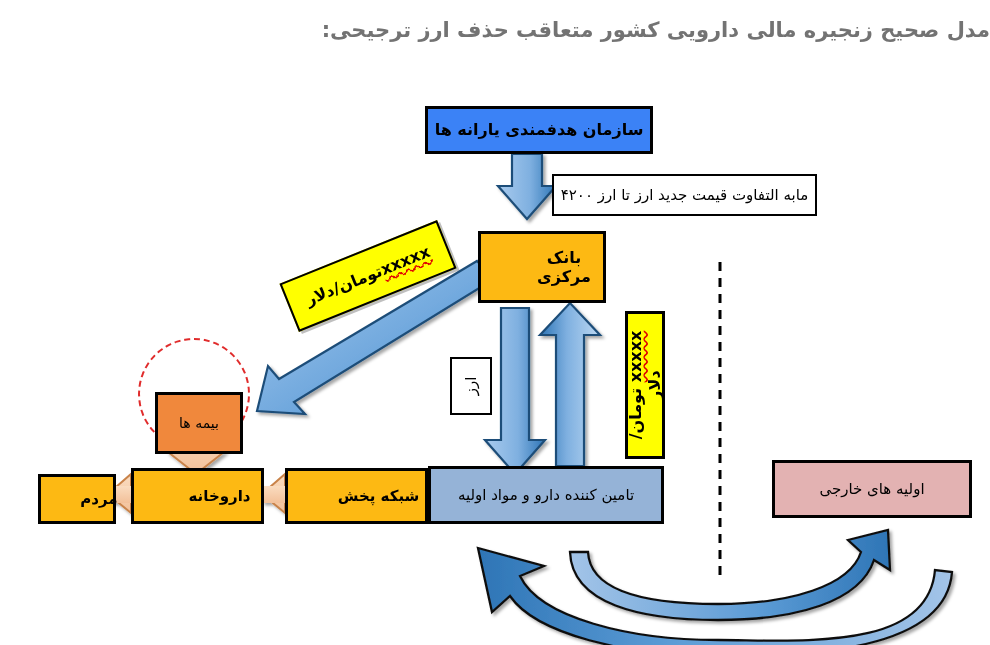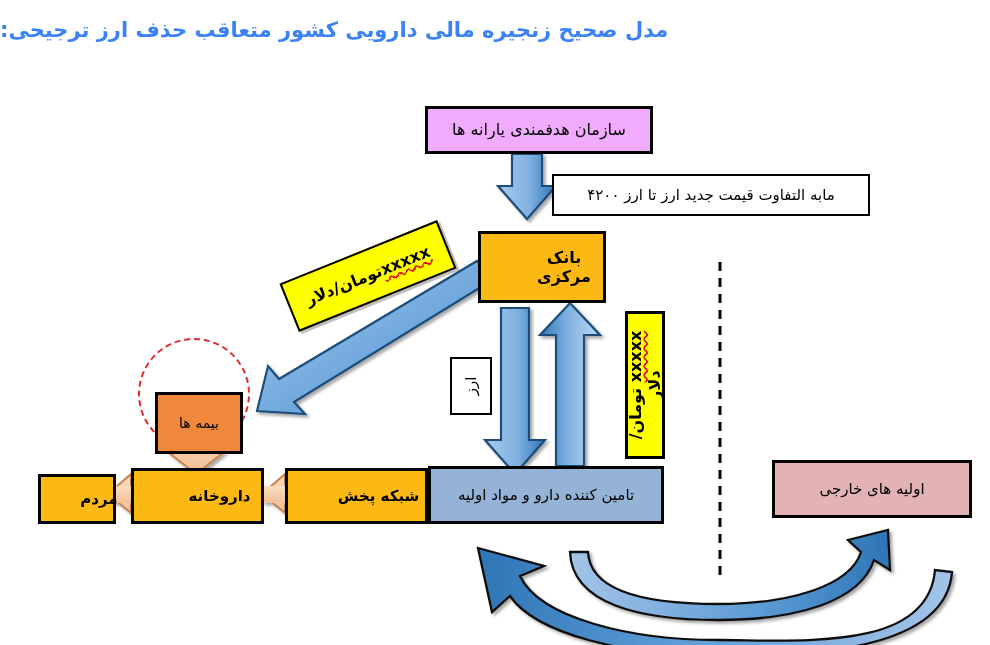--- a/index.html
+++ b/index.html
@@ -9,54 +9,54 @@
     background:#ffffff;
     font-family:"DejaVu Sans","Liberation Sans",sans-serif;
     overflow:hidden;
     position:relative;
   }
   #stage{position:absolute;left:0;top:0;width:990px;height:645px;}
 
   .title{
     position:absolute;
     left:0;top:18px;width:990px;
-    text-align:left;
+    text-align:right;
     font-size:21px;
     font-weight:bold;
-    color:#3b82f6;
+    color:#737373;
     direction:rtl;
     letter-spacing:0px;
   }
 
   
   .box{
     position:absolute;
     box-sizing:border-box;
     border:3px solid #000000;
     display:flex;
     align-items:center;
     justify-content:center;
     text-align:center;
     direction:rtl;
     font-size:15px;
     color:#000000;
     line-height:1.2;
     padding:2px 4px;
   }
-  .box.green   {background:#f0abfc;}
+  .box.green   {background:#3b82f6;font-weight:bold;}
   .box.orange  {background:#fdb913;padding-left:48px;}
   .box.orange2 {background:#f0883c;}
   .box.blue    {background:#95b3d7;}
   .box.pink    {background:#e3b2b2;}
   .box.white   {background:#ffffff;border-width:2px;}
   .box.yellow  {background:#ffff00;}
 
   
   #box-subsidy        {left:425px;top:106px;width:228px;height:48px;font-size:16px;}
-  #box-diff-label     {left:552px;top:174px;width:318px;height:42px;font-size:15px;background:#fff;border:2px solid #000;}
+  #box-diff-label     {left:552px;top:174px;width:265px;height:42px;font-size:15px;background:#fff;border:2px solid #000;}
   #box-central-bank   {left:478px;top:231px;width:128px;height:72px;font-size:16px;font-weight:bold;}
   #box-insurance      {left:155px;top:392px;width:88px;height:62px;font-size:14px;}
   #box-people         {left:38px;top:474px;width:78px;height:50px;font-size:15px;font-weight:bold;}
   #box-pharmacy       {left:131px;top:468px;width:133px;height:56px;font-size:15px;font-weight:bold;}
   #box-distribution   {left:285px;top:468px;width:143px;height:56px;font-size:15px;font-weight:bold;}
   #box-supplier       {left:428px;top:466px;width:236px;height:58px;font-size:15px;}
   #box-foreign        {left:772px;top:460px;width:200px;height:58px;font-size:15px;}
 
   
   #box-arz{

